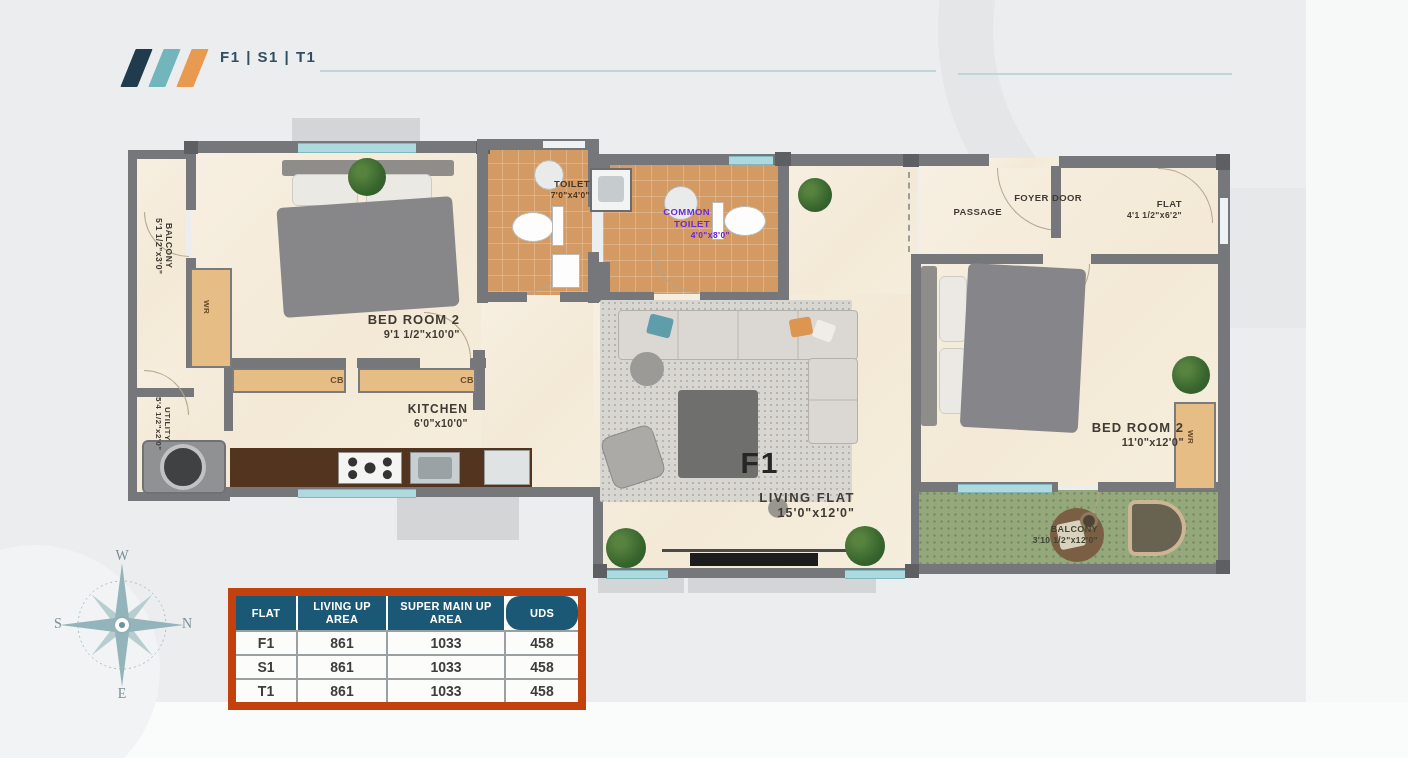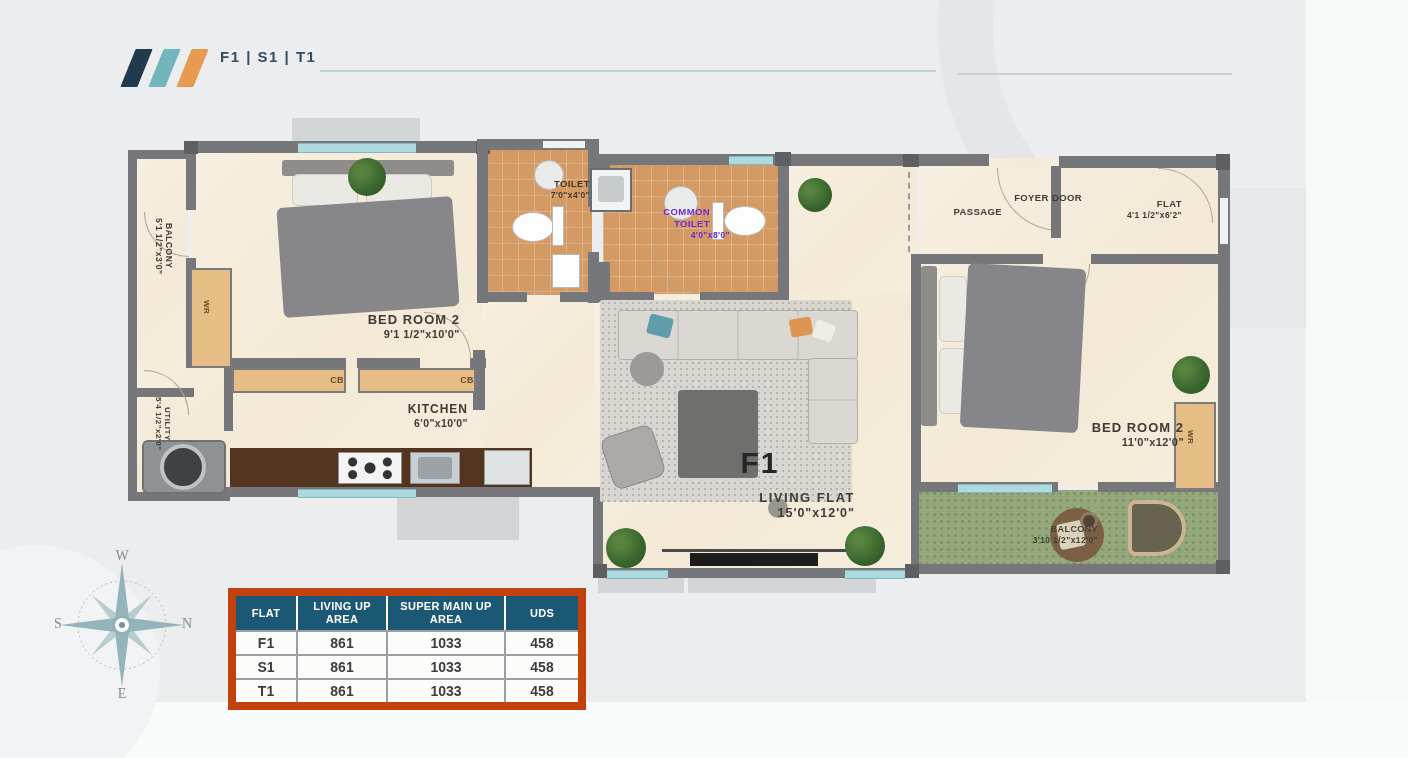--- a/index.html
+++ b/index.html
@@ -57,21 +57,21 @@
 
   
   .compass-letter{position:absolute;font-family:"Liberation Serif",serif;font-size:14px;color:#7b8e96;}
 
   
   .tbl{left:228px;top:588px;width:342px;border:8px solid #c2410c;background:#fcfcfb;}
   .tbl-row{display:grid;grid-template-columns:62px 90px 118px 72px;}
   .tbl-head .cell{background:#1b5876;color:#fff;font-size:11px;font-weight:bold;letter-spacing:.3px;
                   height:34px;display:flex;align-items:center;justify-content:center;text-align:center;
                   line-height:1.15;border-right:2px solid #fdfdfd;box-sizing:border-box;padding:0 2px;}
-  .tbl-head .cell:last-child{border-right:none;}
+  .tbl-head .cell:last-child{border-right:none;border-radius:14px;}
   .tbl-body .cell{height:24px;display:flex;align-items:center;justify-content:center;
                   font-size:14px;font-weight:bold;color:#3d3d3d;border-right:2px solid #9aa0a2;
                   border-top:2px solid #9aa0a2;box-sizing:border-box;}
   .tbl-body .cell:last-child{border-right:none;}
 </style>
 </head>
 <body>
 
 <div class="canvas">
 

